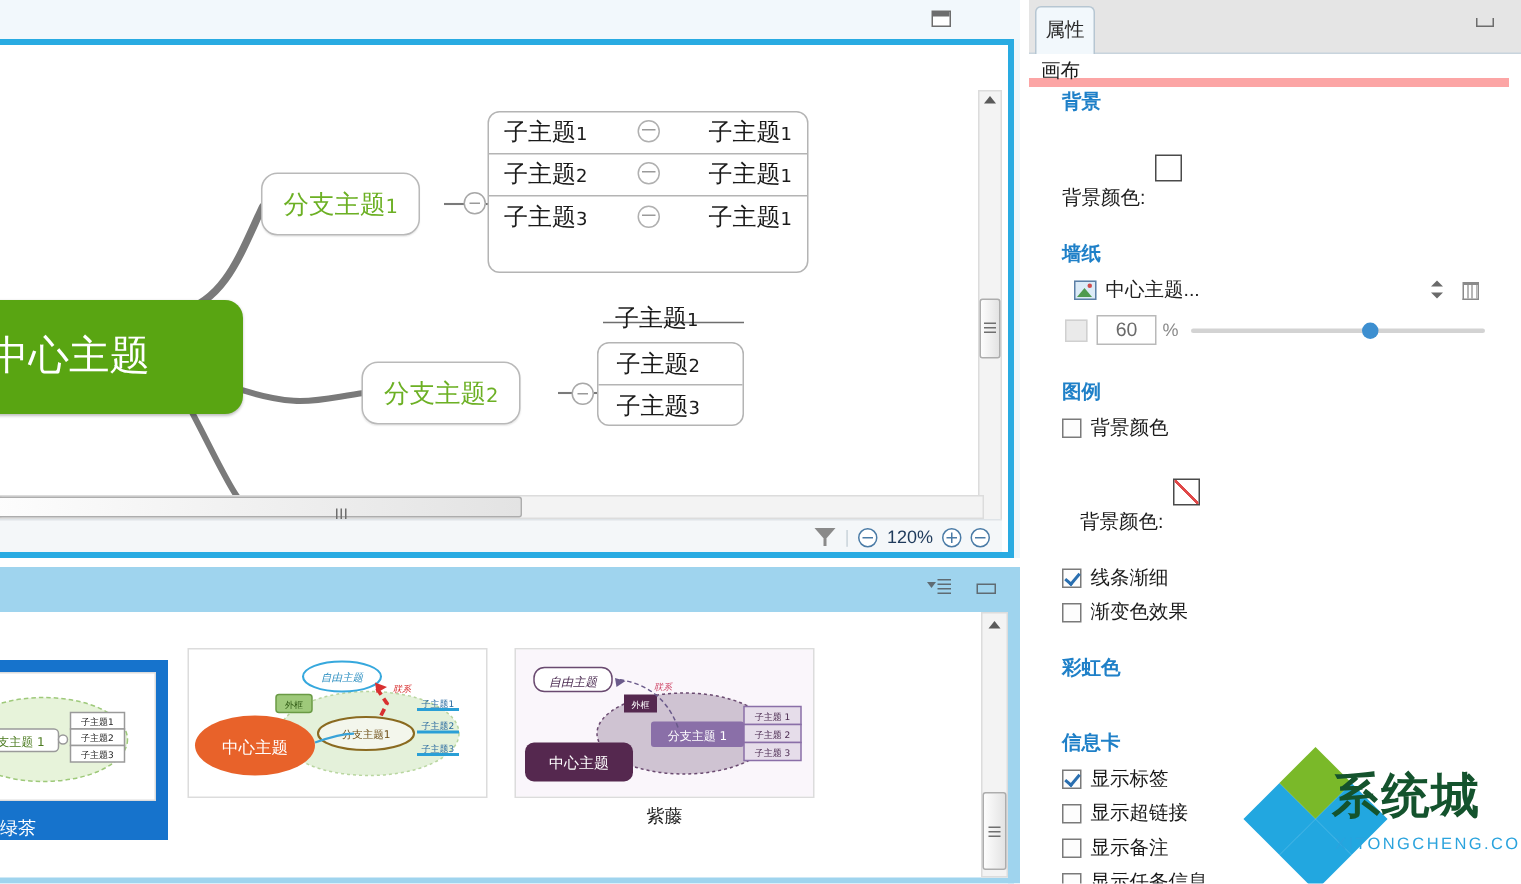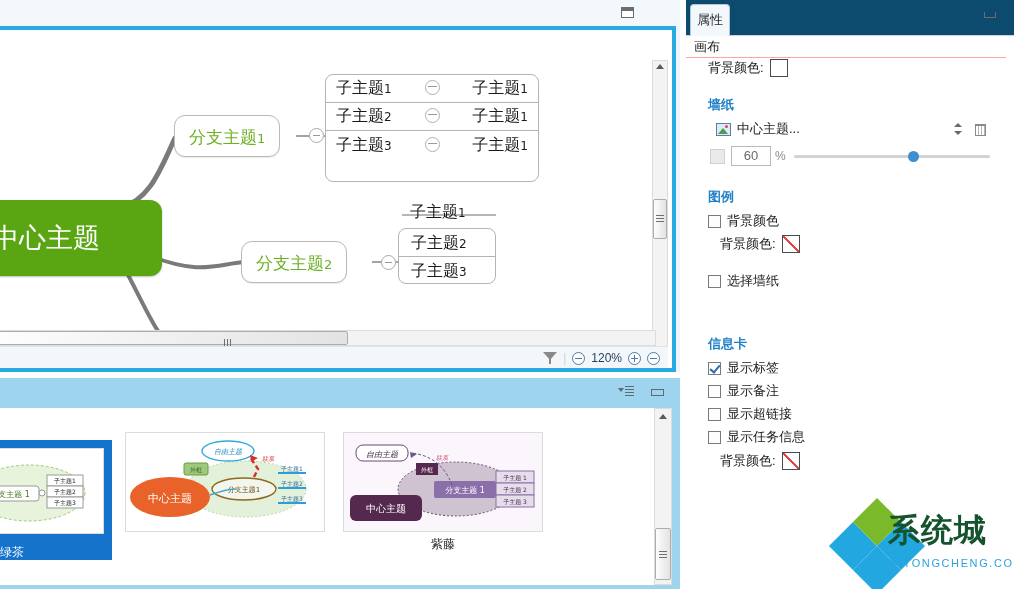--- a/index.html
+++ b/index.html
@@ -161,44 +161,44 @@
   .thumb.selected{background:#1673cc;}
   .thumb.selected .caption{color:#ffffff;}
   .thumb.selected .frame{left:8px;top:8px;width:184px;height:86px;}
 
   
   #prop-panel{
     position:absolute;left:686px;top:0;width:328px;height:589px;background:#ffffff;
   }
   #prop-tabstrip{
     position:absolute;left:0;top:0;width:328px;height:36px;
-    border-bottom:1px solid #c8d4dd;box-sizing:border-box;background:#0c4a6e;
+    border-bottom:1px solid #c8d4dd;box-sizing:border-box;background:#e5e5e5;
   }
   #prop-tab{
     position:absolute;left:4px;top:4px;width:40px;height:32px;
     border:1px solid #b6c6d2;border-bottom:none;border-radius:4px 4px 0 0;
     background:#f2f8fc;box-sizing:border-box;
     font-size:13px;color:#2a2a2a;text-align:center;line-height:30px;
   }
   #prop-min-btn{
     position:absolute;right:18px;top:12px;width:12px;height:6px;border:1px solid #6d6d6d;
     border-top:none;box-sizing:border-box;
   }
   #prop-subtitle{
     position:absolute;left:0;top:36px;width:320px;height:22px;
     font-size:13px;color:#1a1a1a;padding:2px 0 0 8px;box-sizing:border-box;
-    border-bottom:1px solid #fca5a5;
+    border-bottom:6px solid #fca5a5;
   }
   #prop-content{position:absolute;left:0;top:59px;width:320px;bottom:0;}
   .sec-title{
     color:#1f80c8;font-size:13px;font-weight:bold;margin:0 0 6px 22px;
   }
   .prop-row{margin:0 0 5px 22px;display:flex;align-items:center;font-size:13px;color:#1a1a1a;}
   .prop-row.indent{margin-left:34px;}
-  .lbl{margin-right:6px;}
+  .lbl{margin-right:6px;margin-top:40px;}
   .swatch{
     width:18px;height:18px;border:1px solid #4a4a4a;background:#fff;box-sizing:border-box;
     position:relative;display:inline-block;
   }
   .swatch.none:after{
     content:"";position:absolute;left:0;top:0;width:100%;height:100%;
     background:linear-gradient(to top right,transparent 0,transparent 45%,#e04848 45%,#e04848 55%,transparent 55%,transparent 100%);
   }
   .cb{
     width:13px;height:13px;border:1px solid #7a7a7a;background:#fdfdfd;box-sizing:border-box;
@@ -472,20 +472,21 @@
 
   <div id="prop-tabstrip">
     <div id="prop-tab">属性</div>
     <div id="prop-min-btn"></div>
   </div>
 
   <div id="prop-subtitle">画布</div>
 
   <div id="prop-content">
 
+    <div class="sec-title">背景</div>
     <div class="prop-row">
       <span class="lbl">背景颜色:</span>
       <span class="swatch"></span>
     </div>
     <div class="spacer"></div>
 
     <div class="sec-title">墙纸</div>
     <div class="wallpaper-row">
       <span class="img-icon"></span>
       <span>中心主题...</span>
@@ -508,39 +509,44 @@
       <span class="cb"></span>
       <span>背景颜色</span>
     </div>
     <div class="prop-row indent">
       <span class="lbl">背景颜色:</span>
       <span class="swatch none"></span>
     </div>
     <div class="spacer"></div>
 
     <div class="prop-row">
+      <span class="cb checked"></span>
+      <span>线条渐细</span>
+    </div>
+    <div class="prop-row">
       <span class="cb"></span>
-      <span>选择墙纸</span>
+      <span>渐变色效果</span>
     </div>
     <div class="spacer"></div>
 
+    <div class="sec-title">彩虹色</div>
     <div class="spacer" style="height:26px;"></div>
 
     <div class="sec-title">信息卡</div>
     <div class="prop-row">
       <span class="cb checked"></span>
       <span>显示标签</span>
     </div>
     <div class="prop-row">
       <span class="cb"></span>
+      <span>显示超链接</span>
+    </div>
+    <div class="prop-row">
+      <span class="cb"></span>
       <span>显示备注</span>
-    </div>
-    <div class="prop-row">
-      <span class="cb"></span>
-      <span>显示超链接</span>
     </div>
     <div class="prop-row">
       <span class="cb"></span>
       <span>显示任务信息</span>
     </div>
     <div class="prop-row indent" style="margin-top:6px;">
       <span class="lbl">背景颜色:</span>
       <span class="swatch none"></span>
     </div>
   </div>

